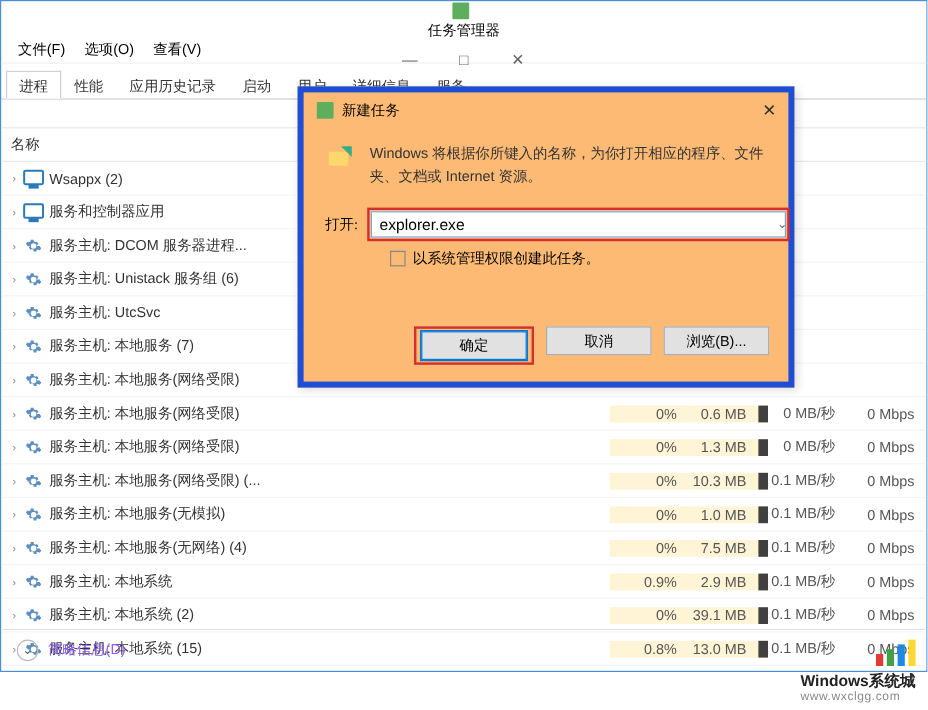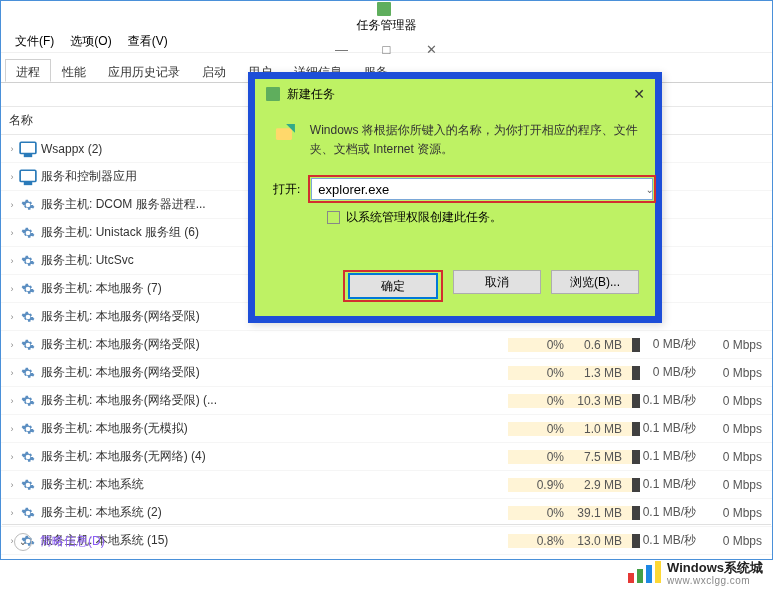--- a/index.html
+++ b/index.html
@@ -32,41 +32,41 @@
 .row .label { flex: 1; font-size: 12px; color: #333; padding-left: 4px; white-space: nowrap; overflow: hidden; }
 .row .c { width: 66px; text-align: right; padding-right: 10px; font-size: 12px; color: #555; }
 .row .c.hot { background: #fff4d6; }
 .row .c.mem { border-right: 8px solid #404040; }
 .row .c.disk { }
 
 .simple-bar { position: absolute; left: 1px; right: 1px; bottom: 1px; height: 34px; border-top: 1px solid #e0e0e0; display: flex; align-items: center; padding: 0 12px; }
 .simple-bar .chev { width: 18px; height: 18px; border: 1px solid #bbb; border-radius: 50%; display: flex; align-items: center; justify-content: center; font-size: 10px; color: #555; margin-right: 8px; }
 .simple-bar .txt { font-size: 12px; color: #8b5cf6; }
 
-.dialog { position: absolute; left: 248px; top: 72px; width: 414px; height: 251px; background: #bef264; border: 7px solid #1d4ed8; box-shadow: 2px 2px 8px rgba(0,0,0,0.15); }
+.dialog { position: absolute; left: 248px; top: 72px; width: 414px; height: 251px; background: #fdba74; border: 5px solid #1d4ed8; box-shadow: 2px 2px 8px rgba(0,0,0,0.15); }
 .dialog .d-title { height: 30px; display: flex; align-items: center; padding: 0 10px; }
 .dialog .d-title .d-icon { width: 16px; height: 16px; margin-right: 6px; }
 .dialog .d-title .d-text { flex: 1; font-size: 12px; }
 .dialog .d-title .d-close { font-size: 14px; color: #333; }
 .dialog .d-body { padding: 12px 1px 0 18px; }
 .dialog .d-body .d-msg { display: flex; gap: 12px; }
 .dialog .d-body .d-msg .run-ico { width: 34px; height: 34px; }
 .dialog .d-body .d-msg .msg-text { font-size: 12px; color: #333; line-height: 1.6; }
 .dialog .d-row { display: flex; align-items: center; margin-top: 16px; gap: 8px; }
 .dialog .d-row .lbl { font-size: 12px; font-family: Liberation Serif, serif; }
 .dialog .d-row .input-wrap { flex: 1; border: 2px solid #d32f2f; padding: 1px; }
 .dialog .d-row input { width: 100%; height: 22px; border: 1px solid #7aa7d8; padding: 0 6px; font-size: 13px; outline: none; }
 .dialog .d-chk { display: flex; align-items: center; margin: 6px 0 0 54px; font-size: 12px; gap: 6px; }
 .dialog .d-chk .box { width: 13px; height: 13px; border: 1px solid #888; }
 .dialog .d-btns { position: absolute; bottom: 14px; right: 16px; display: flex; gap: 10px; }
 .dialog .d-btns button { width: 88px; height: 24px; font-size: 12px; background: #e1e1e1; border: 1px solid #adadad; }
 .dialog .d-btns button.primary { background: #e1e1e1; border: 1px solid #0078d7; outline: 1px solid #0078d7; }
 .dialog .d-btns .ok-wrap { border: 2px solid #d32f2f; padding: 2px 4px; }
 
-.watermark { position: absolute; right: 10px; bottom: 6px; display: flex; align-items: flex-start; gap: 6px; }
+.watermark { position: absolute; right: 10px; bottom: 6px; display: flex; align-items: flex-end; gap: 6px; flex-direction: column; }
 .watermark .bars { display: flex; gap: 3px; align-items: flex-end; }
 .watermark .bars span { width: 6px; }
 .watermark .bars span:nth-child(1){ height: 10px; background: #e53935; }
 .watermark .bars span:nth-child(2){ height: 14px; background: #43a047; }
 .watermark .bars span:nth-child(3){ height: 18px; background: #1e88e5; }
 .watermark .bars span:nth-child(4){ height: 22px; background: #fdd835; }
 .watermark .wtxt { display: flex; flex-direction: column; line-height: 1.1; }
 .watermark .wtxt .l1 { font-size: 13px; font-weight: bold; color: #222; }
 .watermark .wtxt .l2 { font-size: 10px; color: #888; letter-spacing: 0.5px; }
 

